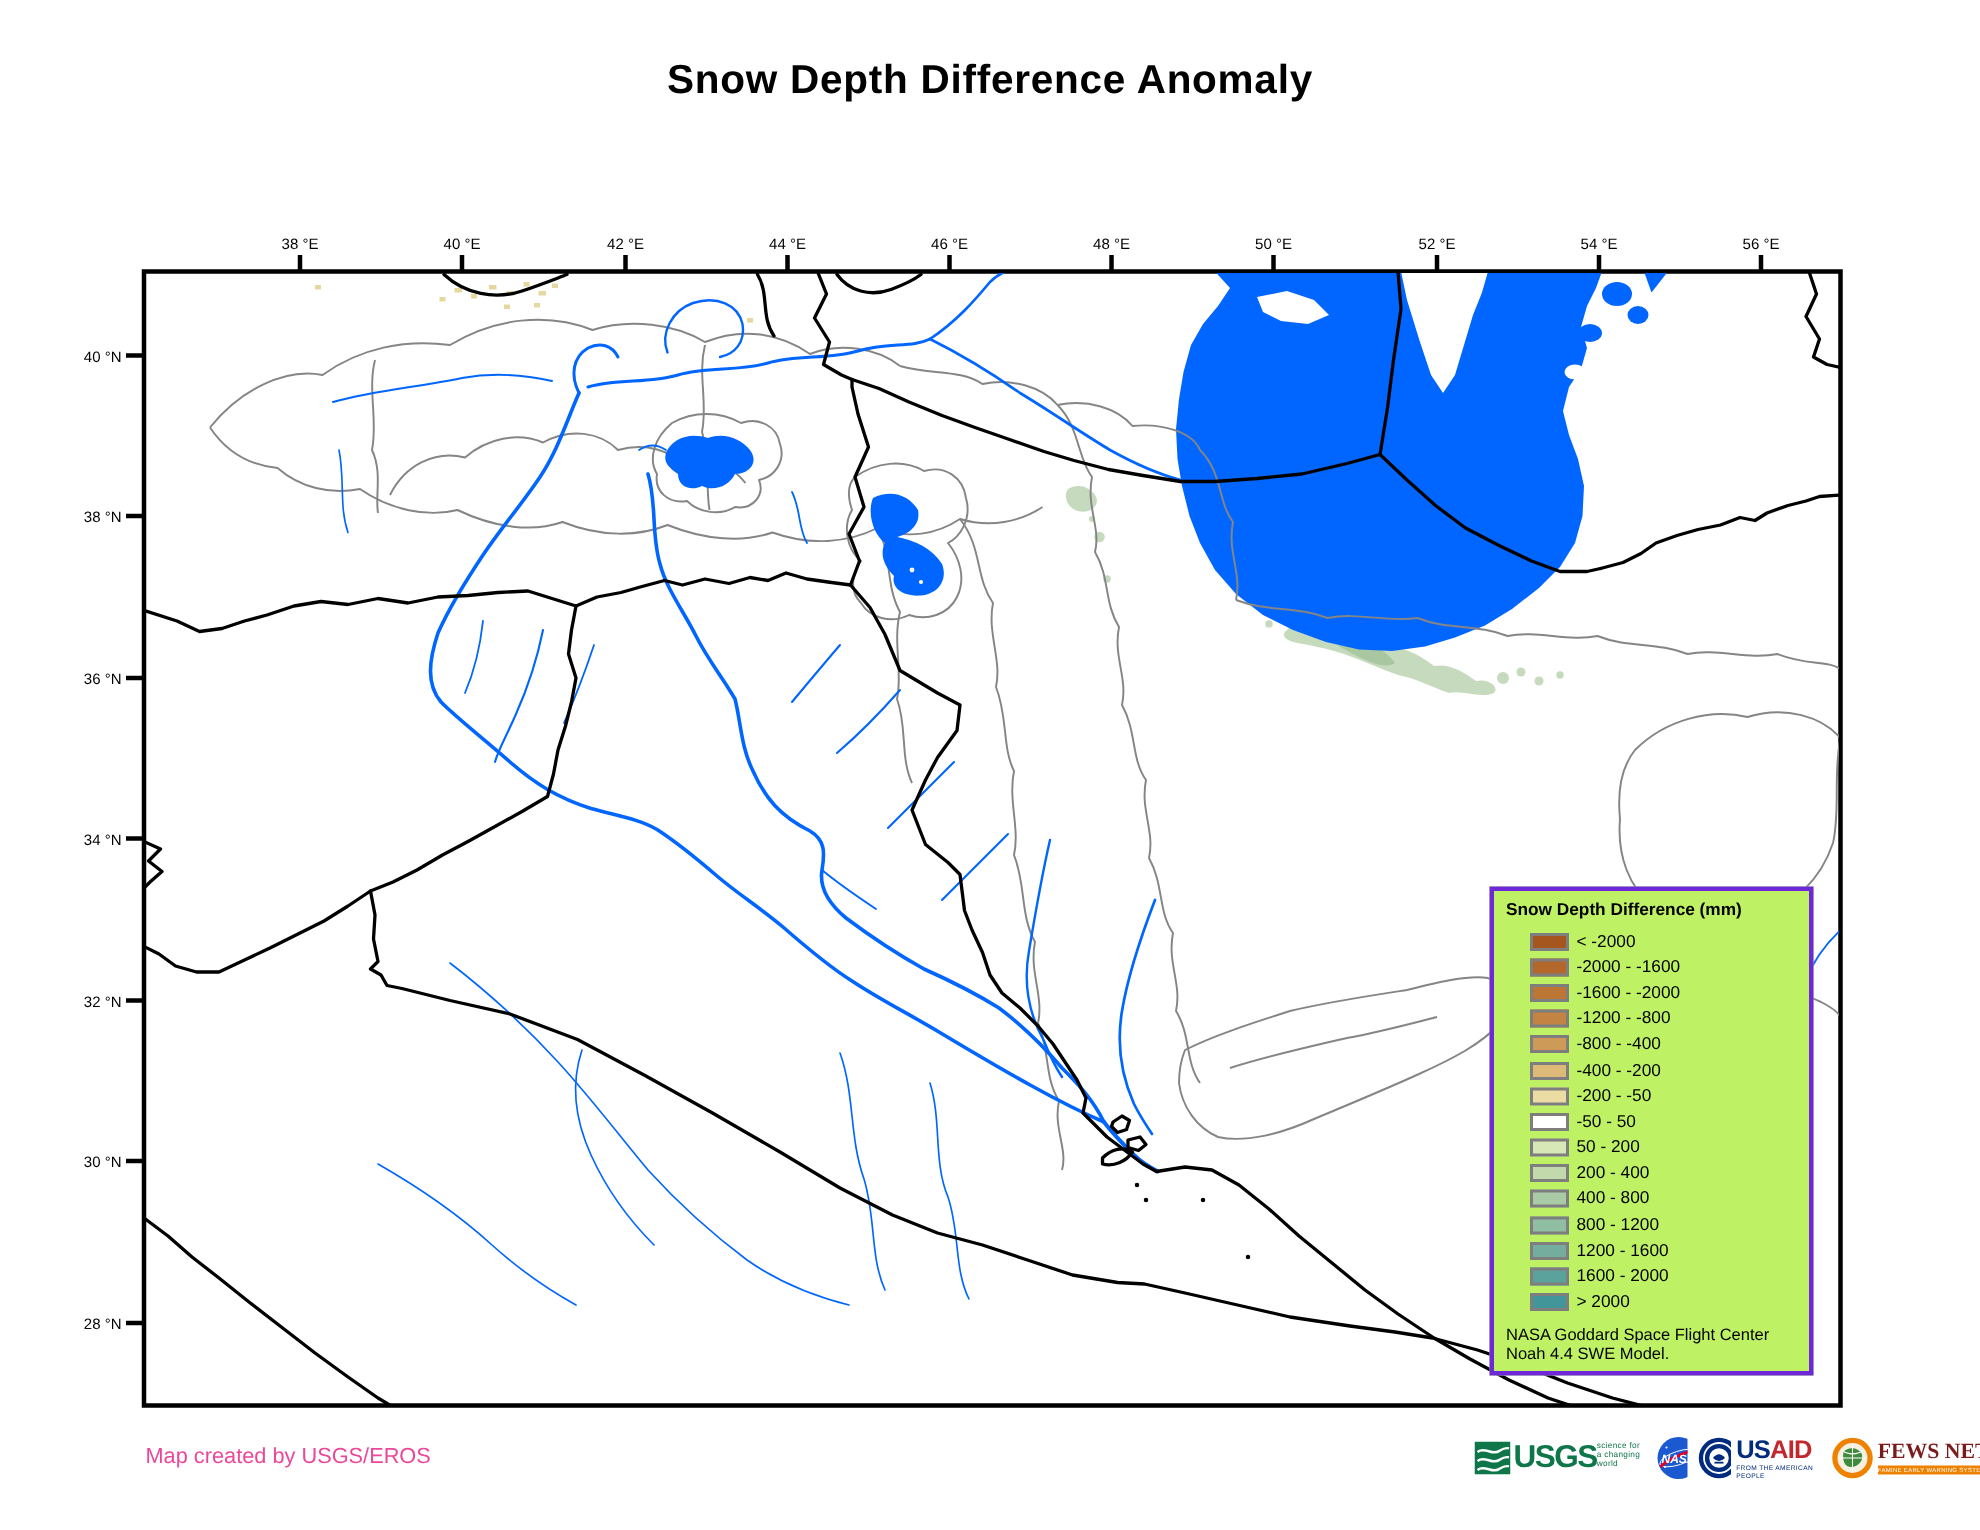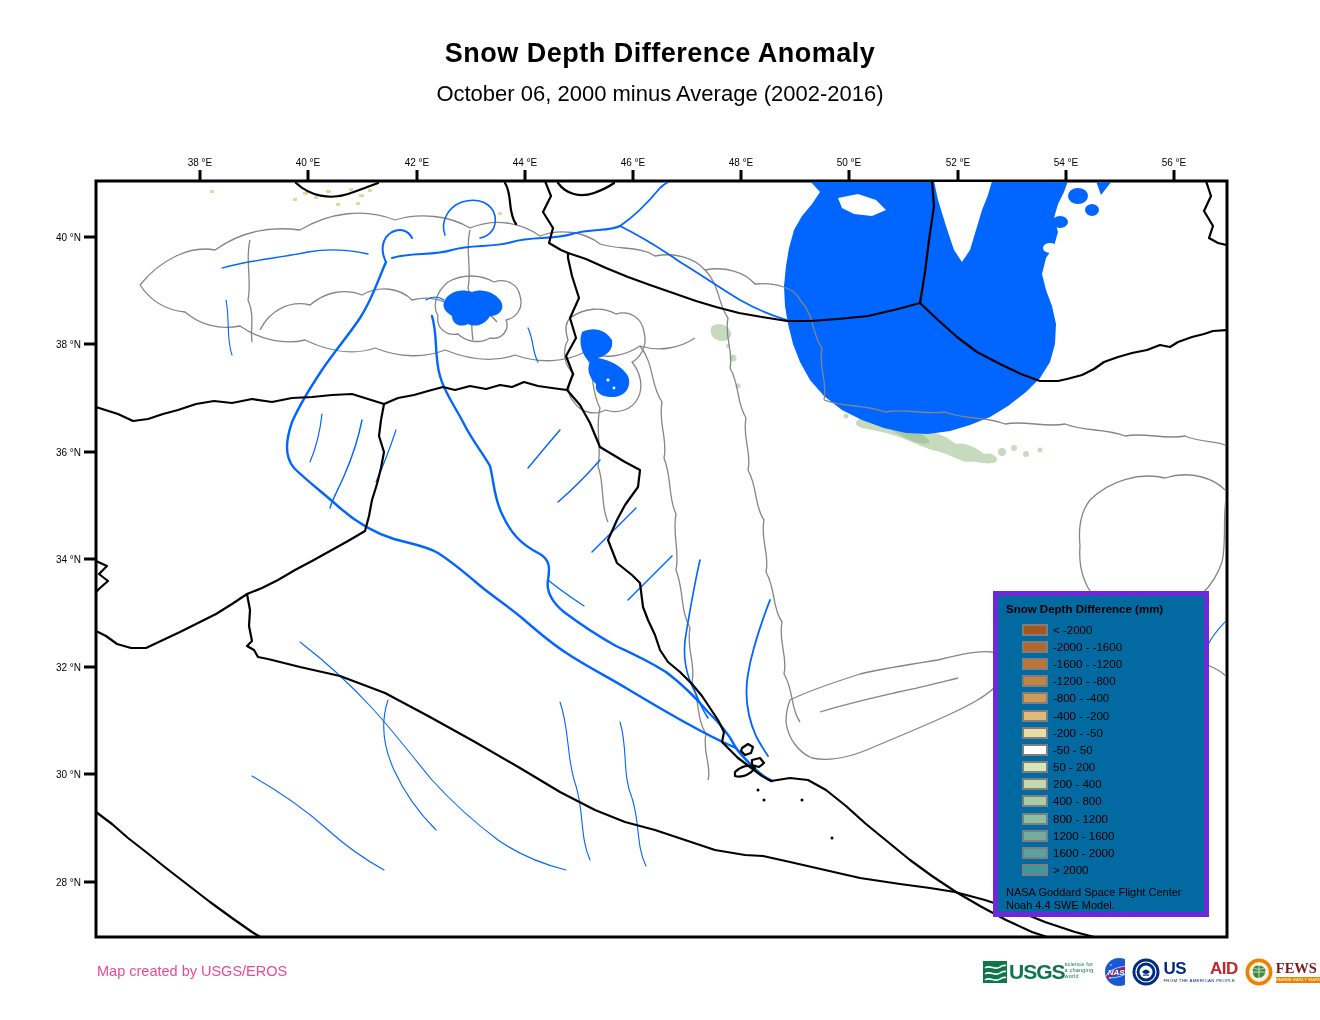--- a/index.html
+++ b/index.html
@@ -10,50 +10,49 @@
   .subtitle{font-size:22px;color:#000;margin-top:12px;}
   svg text{font-family:"Liberation Sans", sans-serif;}
   .ticklab{font-size:10px;fill:#000;}
   .sea{fill:var(--c-water,#0066FF);}
   .river{stroke:var(--c-water,#0066FF);fill:none;stroke-linecap:round;stroke-linejoin:round;}
   .border{stroke:#000;fill:none;stroke-width:2.2;stroke-linejoin:round;stroke-linecap:round;}
   .ws{stroke:var(--c-watershed,#858585);fill:none;stroke-width:1.3;stroke-linejoin:round;}
   .snowpos{fill:var(--c-snow_pos,#C6DABE);}
   .snowpos2{fill:var(--c-snow_pos_dark,#A9C8A1);}
   .snowneg{fill:var(--c-snow_neg,#E4D8A0);}
-  .legend{position:absolute;left:993px;top:591px;width:216px;height:326px;background:#0369a1;
-          border:5px solid #6d28d9;box-sizing:border-box;padding:7px 0 0 8px;}
+  .legend{position:absolute;left:993px;top:591px;width:216px;height:326px;background:#bef264;
+          border:3px solid #6d28d9;box-sizing:border-box;padding:7px 0 0 8px;}
   .lg-title{font-size:11.5px;font-weight:bold;margin-bottom:6px;}
   .lg-row{display:flex;align-items:center;height:17.2px;padding-left:16px;}
   .lg-swatch{width:26px;height:12px;border:2px solid #7E7E7E;box-sizing:border-box;flex:0 0 26px;}
   .lg-label{font-size:11.5px;margin-left:5px;white-space:nowrap;}
   .lg-note{font-size:11px;margin-top:7px;line-height:13px;}
   .credit{position:absolute;left:97px;top:963px;font-size:14.5px;color:#ec4899;}
   .logos{position:absolute;left:983px;top:950px;height:44px;display:flex;align-items:center;gap:7px;}
   .usgs{display:flex;flex-direction:row;}
   .usgs-top{display:flex;align-items:center;}
   .usgs-txt{font-size:21px;font-weight:bold;color:var(--c-usgs_green,#0E7649);letter-spacing:-1px;margin-left:2px;}
   .usgs-tag{font-size:5.5px;color:var(--c-usgs_green,#0E7649);margin-top:1px;letter-spacing:.2px;}
   .usaid{display:flex;align-items:center;gap:3px;}
   .usaid-txtcol{display:flex;flex-direction:column;line-height:1;}
   .usaid-word{font-size:17px;font-weight:bold;letter-spacing:-.5px;}
-  .us-blue{color:var(--c-usaid_navy,#002B7F);} .aid-red{color:var(--c-usaid_red,#C1272D);padding-left:24px;}
+  .us-blue{color:var(--c-usaid_navy,#002B7F);} .aid-red{color:var(--c-usaid_red,#C1272D);}
   .usaid-tag{font-size:4.4px;color:var(--c-usaid_navy,#002B7F);letter-spacing:.25px;margin-top:2px;}
   .fews{display:flex;align-items:center;gap:3px;}
   .fews-txtcol{display:flex;flex-direction:column;line-height:1;}
   .fews-word{font-family:"Liberation Serif",serif;font-size:14.5px;font-weight:bold;color:var(--c-fews_maroon,#7C1B1B);white-space:nowrap;}
   .fews-bar{margin-top:1px;background:var(--c-fews_orange,#EE8100);color:#fff;font-size:4px;text-align:center;
             padding:1px 0;letter-spacing:.2px;white-space:nowrap;}
 </style>
 </head>
 <body>
 
 <div class="titlewrap">
   <div class="title">Snow Depth Difference Anomaly</div>
-  <div class="subtitle">October 06, 2000 minus Average (2002-2016)</div>
 </div>
 
 <svg width="1320" height="1020" viewBox="0 0 1320 1020" style="position:absolute;left:0;top:0;">
   <defs>
     <clipPath id="mapclip">
         <rect x="97" y="182" width="1129" height="754"></rect>
       </clipPath>
   </defs>
 
   <rect x="96" y="181" width="1131" height="756" fill="#fff" stroke="#000" stroke-width="3"></rect>
@@ -245,21 +244,21 @@
   <div class="lg-row">
       <span class="lg-swatch" style="background: rgb(165, 85, 30);"></span>
       <span class="lg-label">&lt; -2000</span>
     </div>
   <div class="lg-row">
       <span class="lg-swatch" style="background: rgb(179, 103, 43);"></span>
       <span class="lg-label">-2000 - -1600</span>
     </div>
   <div class="lg-row">
       <span class="lg-swatch" style="background: rgb(188, 118, 53);"></span>
-      <span class="lg-label">-1600 - -1200</span>
+      <span class="lg-label">-1600 - -2000</span>
     </div>
   <div class="lg-row">
       <span class="lg-swatch" style="background: rgb(194, 131, 67);"></span>
       <span class="lg-label">-1200 - -800</span>
     </div>
   <div class="lg-row">
       <span class="lg-swatch" style="background: rgb(205, 154, 88);"></span>
       <span class="lg-label">-800 - -400</span>
     </div>
   <div class="lg-row">

